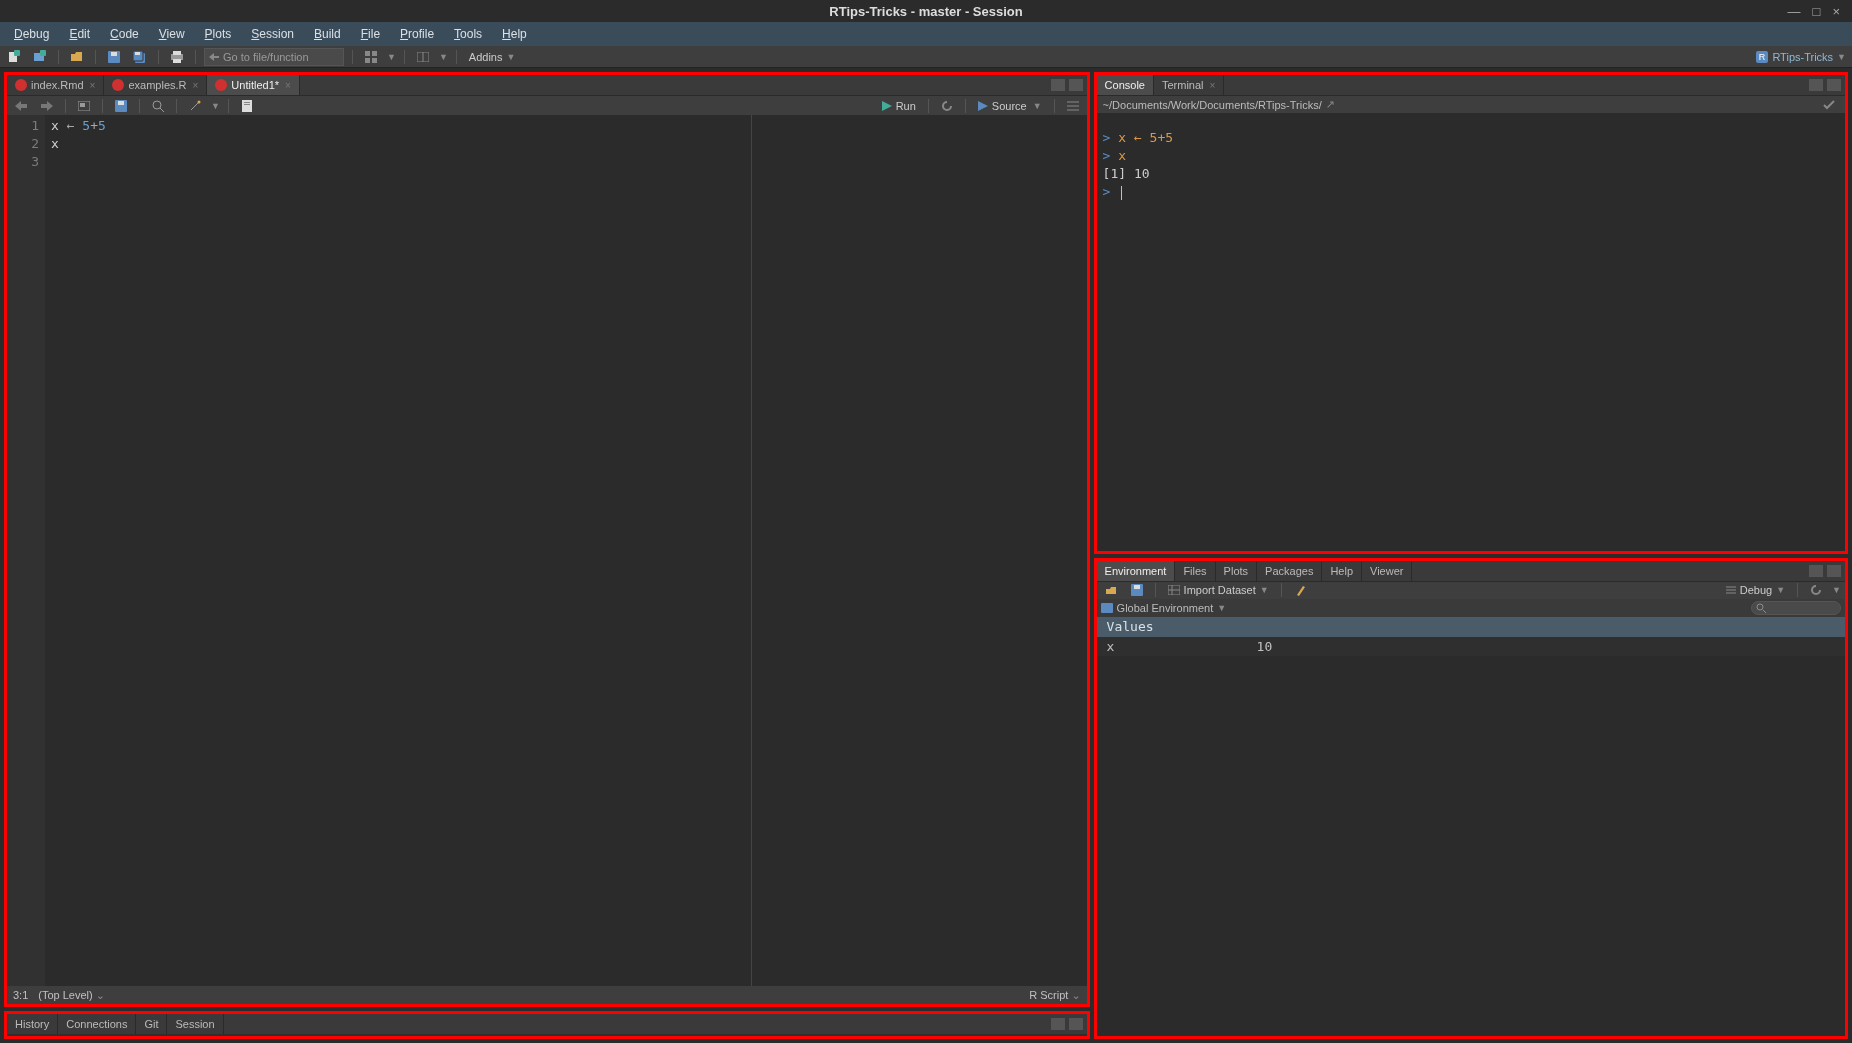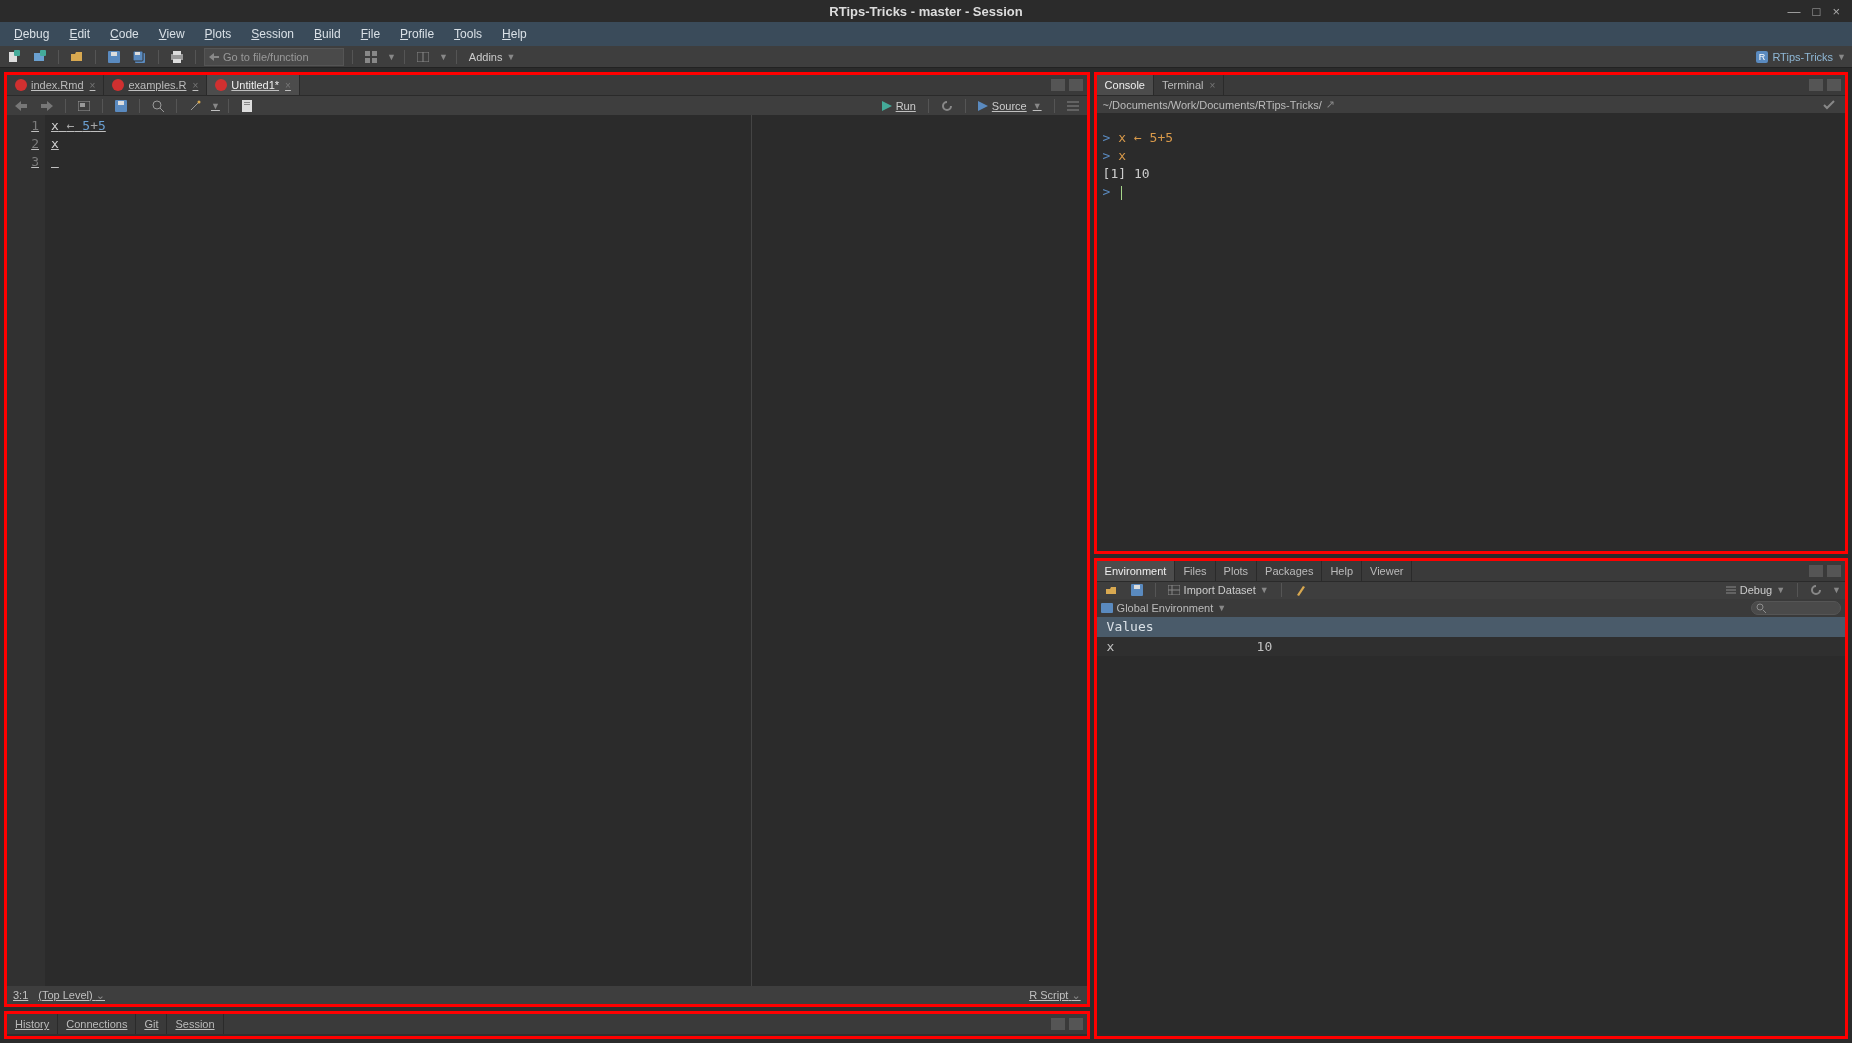--- a/index.html
+++ b/index.html
@@ -22,21 +22,21 @@
 .tb-btn { display: inline-flex; align-items: center; justify-content: center; width: 20px; height: 18px; cursor: pointer; color: #aaa; }
 .tb-sep { width: 1px; height: 14px; background: #555; margin: 0 2px; }
 .tb-search { height: 18px; background: #4a4a4a; border: 1px solid #555; display: flex; align-items: center; padding: 0 4px; width: 140px; color: #999; font-size: 11px; gap: 4px; }
 .tb-addins { display: flex; align-items: center; gap: 4px; color: #ccc; padding: 0 4px; cursor: pointer; font-size: 11px; }
 .tb-right { position: absolute; right: 6px; display: flex; align-items: center; gap: 4px; }
 .proj-badge { color: #8fb8d6; font-size: 11px; }
 
 
 .main { flex: 1; display: flex; gap: 4px; padding: 4px; }
 .col { display: flex; flex-direction: column; gap: 4px; }
-.col-left { flex: 1 1 59%; text-decoration: underline; }
+.col-left { flex: 1 1 59%; }
 .col-right { flex: 1 1 41%; }
 .pane { border: 3px solid #ff0000; background: #2f2f2f; display: flex; flex-direction: column; min-height: 0; }
 .pane-tabs { height: 20px; display: flex; align-items: stretch; background: #3a3a3a; }
 .tab { display: flex; align-items: center; gap: 4px; padding: 0 8px; color: #bbb; cursor: pointer; font-size: 11px; border-right: 1px solid #2a2a2a; }
 .tab.active { background: #4c4c4c; color: #eee; }
 .tab .close { color: #777; font-size: 10px; margin-left: 2px; }
 .tab .ricon { width: 12px; height: 12px; border-radius: 50%; background: #d03030; display: inline-block; }
 .pane-spacer { flex: 1; }
 .pane-tab-ctrls { display: flex; align-items: center; gap: 4px; padding: 0 4px; }
 .mini-btn { width: 14px; height: 12px; background: #555; }

